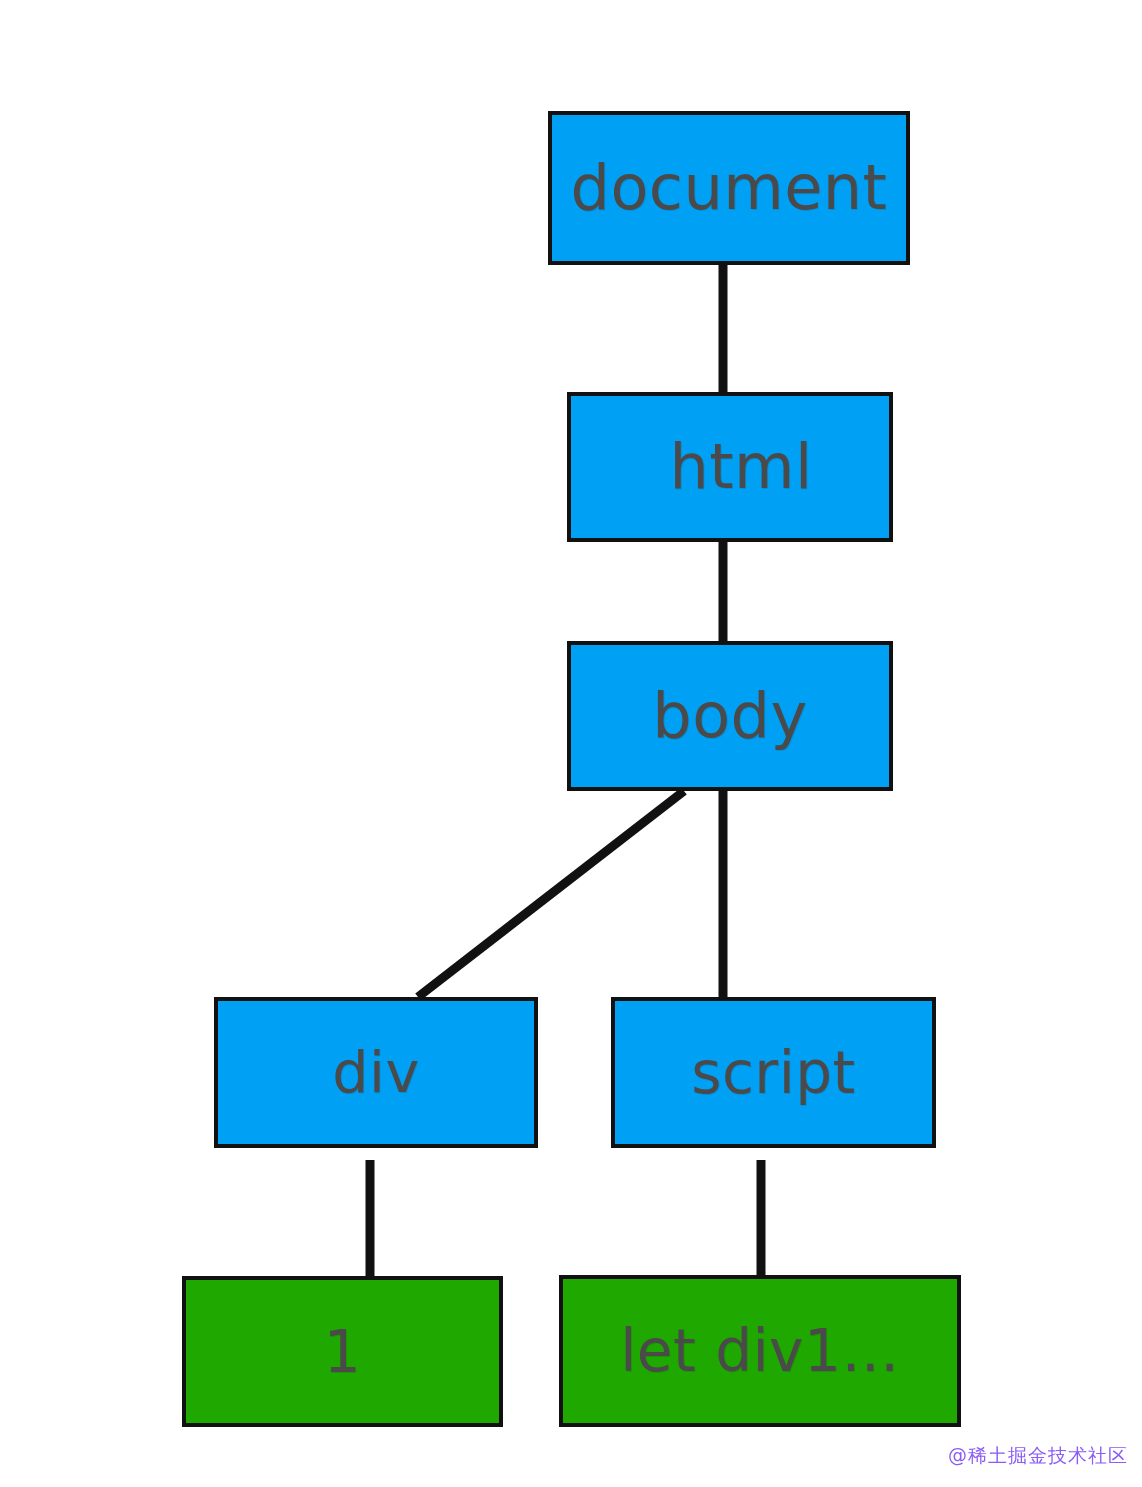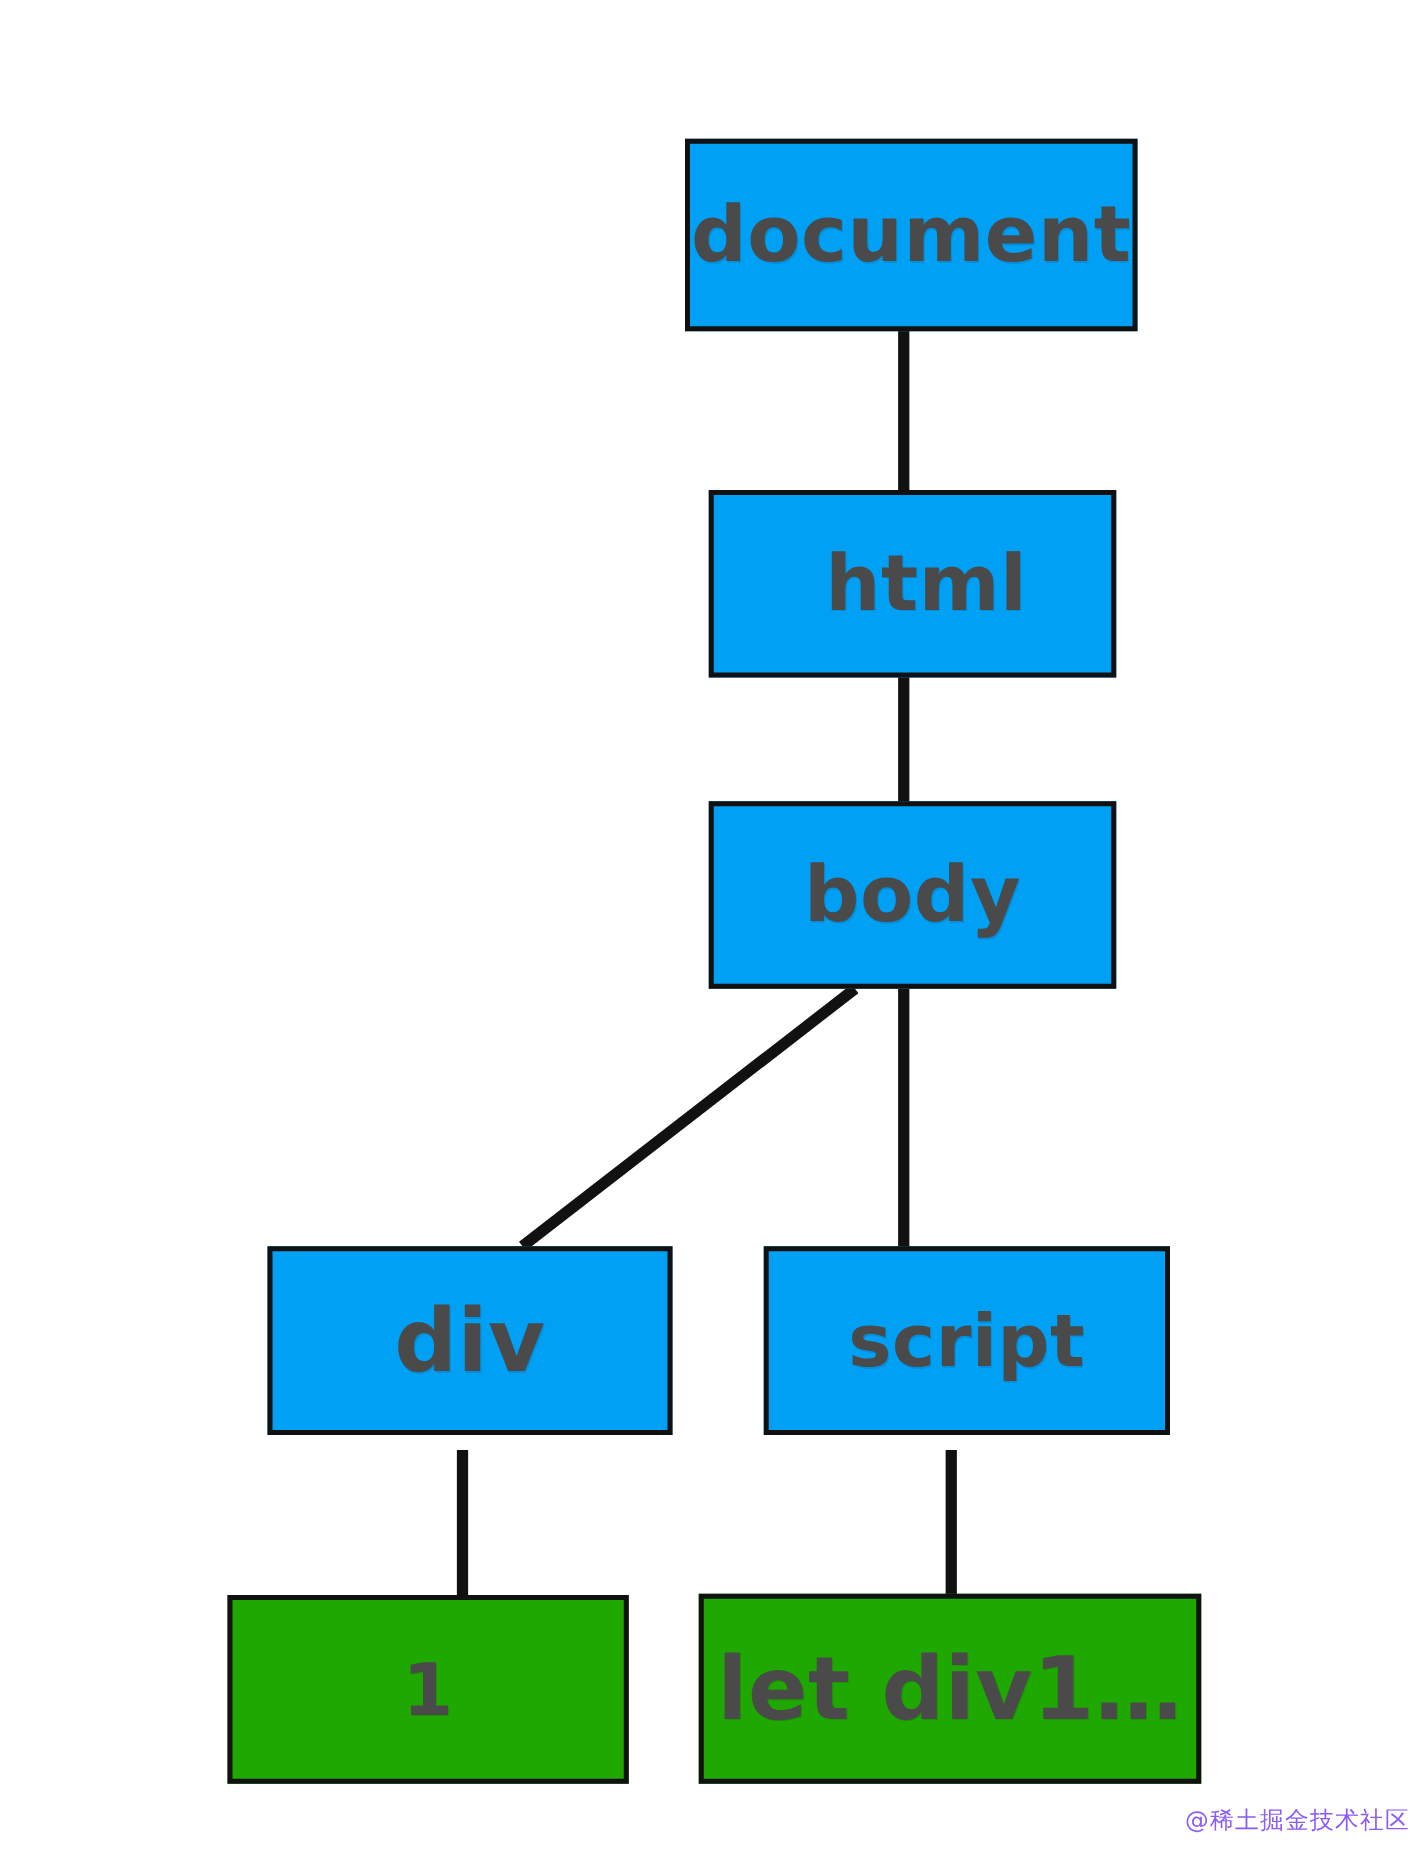--- a/index.html
+++ b/index.html
@@ -38,42 +38,42 @@
     border: 4px solid #111111;
     display: flex;
     align-items: center;
     justify-content: center;
     z-index: 5;
   }
 
   .node-label {
     color: #4a4a4a;
     font-family: "DejaVu Sans", sans-serif;
-    font-weight: 700;
+    font-weight: 400;
     letter-spacing: 0.5px;
     line-height: 1;
     white-space: nowrap;
     text-shadow: 1px 1px 0 rgba(0,0,0,0.10);
   }
 
   .node-document { left: 548px;  top: 111px;  width: 362px; height: 154px; }
   .node-html     { left: 567px;  top: 392px;  width: 326px; height: 150px; padding-left: 22px; }
   .node-body     { left: 567px;  top: 641px;  width: 326px; height: 150px; }
   .node-div      { left: 214px;  top: 997px;  width: 324px; height: 151px; }
   .node-script   { left: 567px;  top: 997px;  width: 325px; height: 151px; margin-left: 44px; }
   .node-text1    { left: 182px;  top: 1276px; width: 321px; height: 151px; }
   .node-textlet  { left: 559px;  top: 1275px; width: 402px; height: 152px; }
 
   .node-document .node-label { font-size: 62px; }
   .node-html .node-label     { font-size: 62px; }
   .node-body .node-label     { font-size: 62px; }
-  .node-div .node-label      { font-size: 70px; }
+  .node-div .node-label      { font-size: 57px; }
   .node-script .node-label   { font-size: 58px; }
   .node-text1 .node-label    { font-size: 58px; }
-  .node-textlet .node-label  { font-size: 70px; }
+  .node-textlet .node-label  { font-size: 58px; }
 
   #watermark {
     position: absolute;
     right: 14px;
     bottom: 18px;
     color: #8b5cf6;
     font-size: 19px;
     font-family: "DejaVu Sans", sans-serif;
     letter-spacing: 1px;
     z-index: 10;

